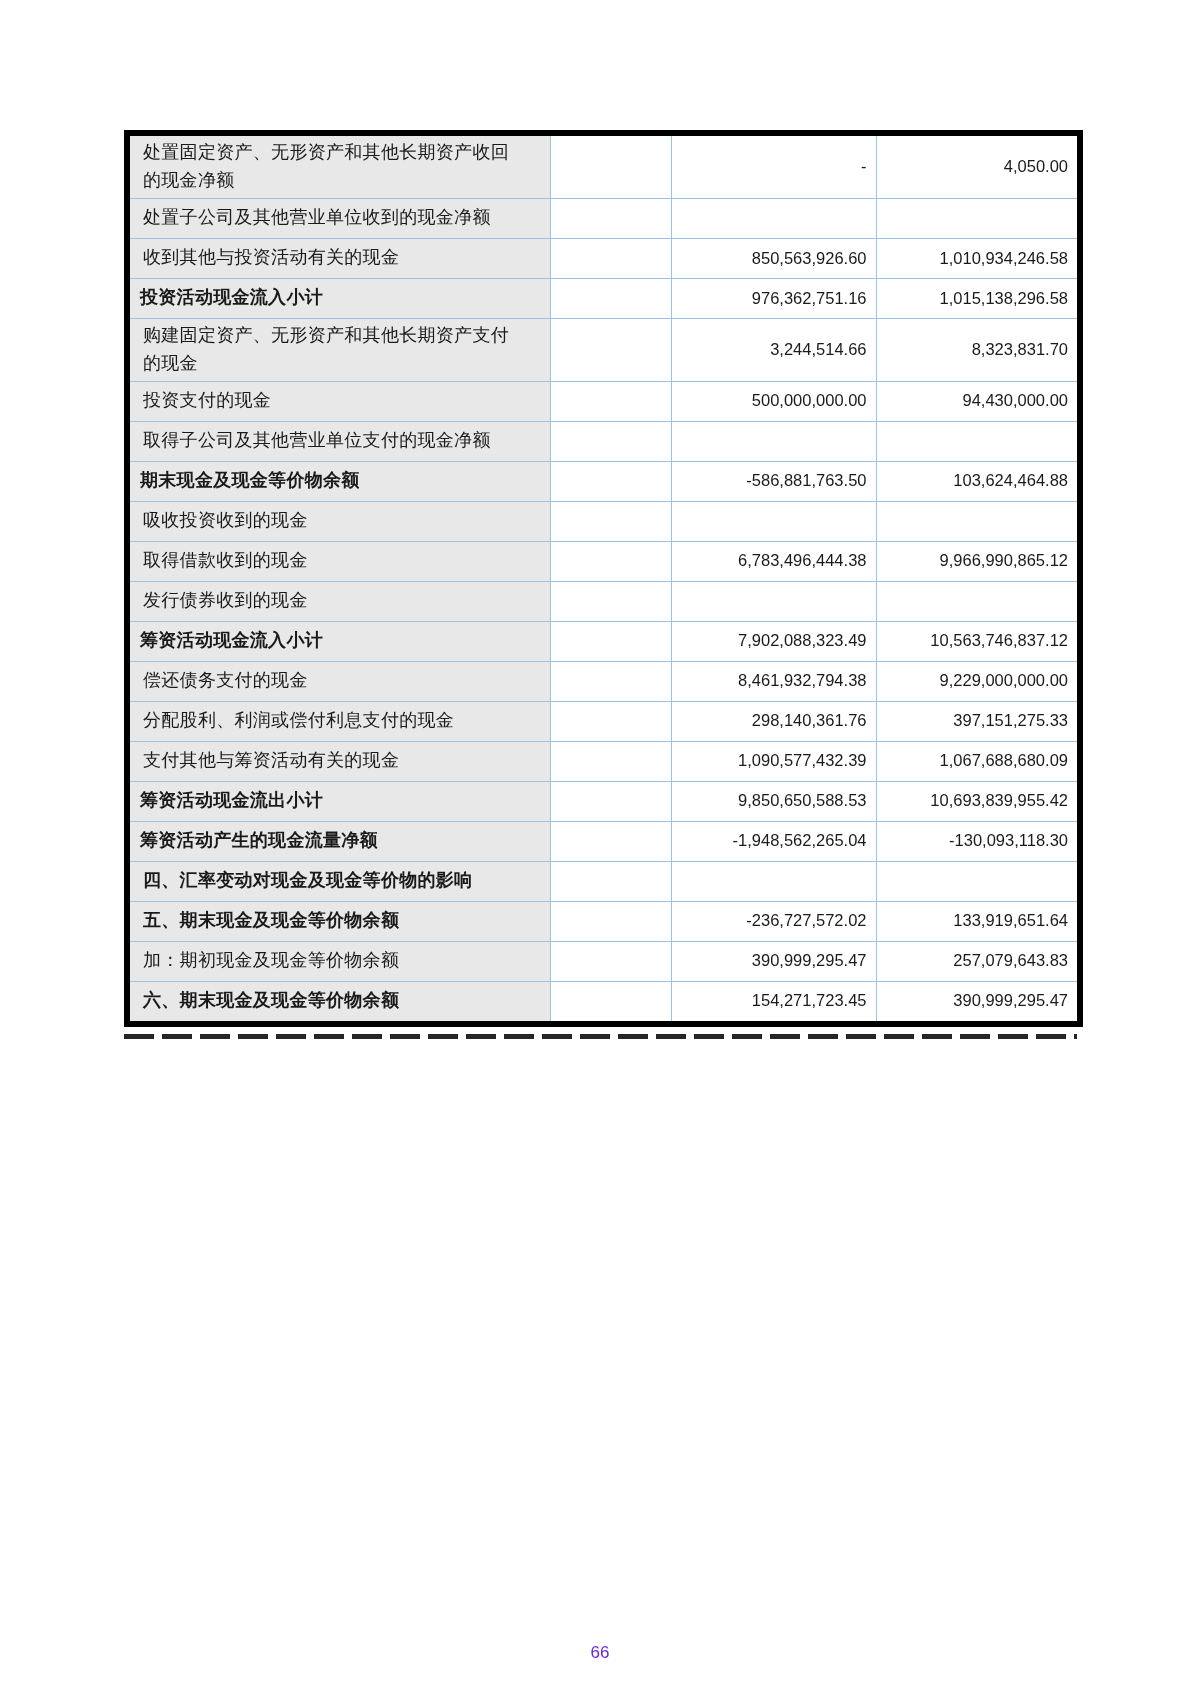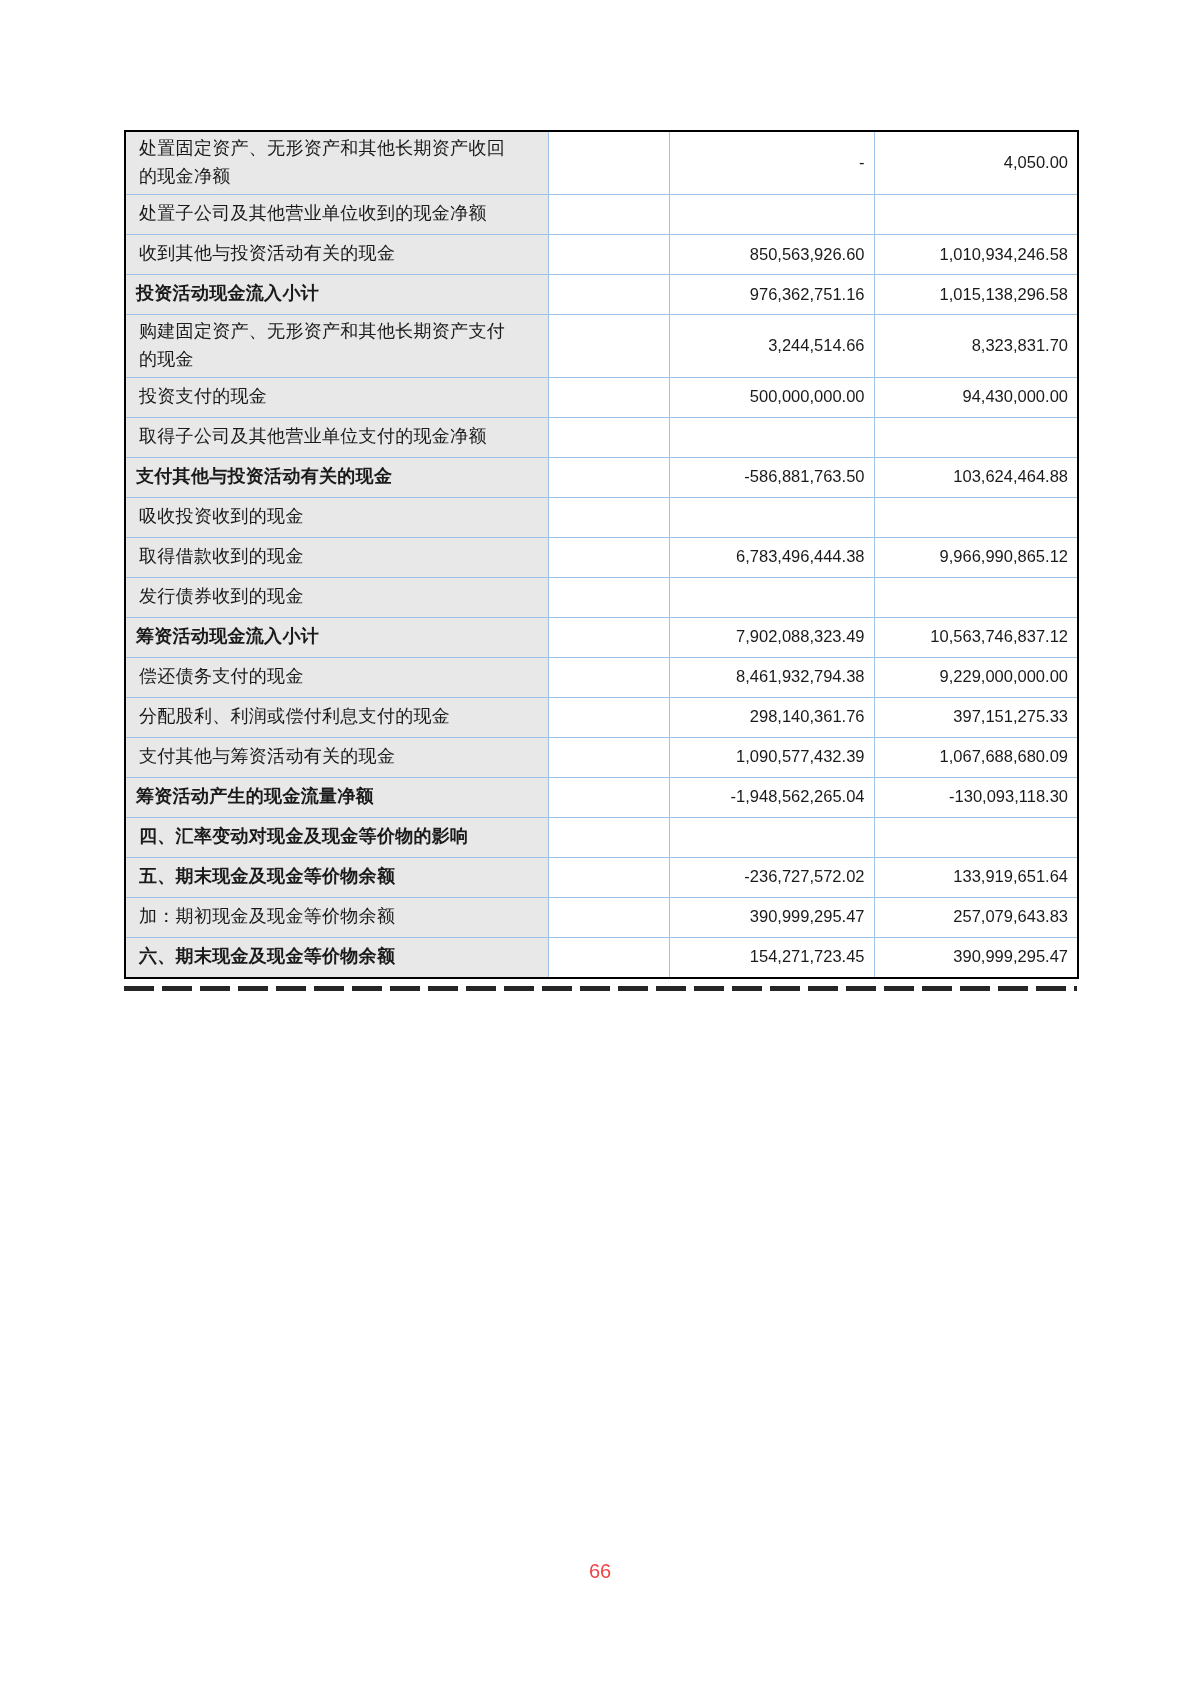--- a/index.html
+++ b/index.html
@@ -13,21 +13,21 @@
   }
   .table-wrap{
     position:absolute;
     left:124px;top:130px;
     width:953px;
   }
   table.cashflow{
     border-collapse:collapse;
     table-layout:fixed;
     width:953px;
-    border:2px solid #000000;
+    border:6px solid #000000;
   }
   table.cashflow td{
     border:1.5px solid #9cc3e6;
     height:33px;
     vertical-align:middle;
     line-height:1.55;
     overflow:hidden;
   }
   td.c-label{
     background:#e8e8e8;
@@ -53,25 +53,25 @@
   tr.row-section-gray td{background:#d9d9d9 !important;}
   tr.row-section-gray td.c-label{font-weight:bold;}
   .bottom-rule{
     margin-top:7px;
     height:5px;
     width:953px;
     background:repeating-linear-gradient(to right,#262626 0px,#262626 30px,transparent 30px,transparent 38px);
   }
   .page-number{
     position:absolute;
-    left:0;top:1560px;
+    left:0;top:1643px;
     width:100%;
     text-align:center;
-    font-size:20px;
-    color:#ef4444;
+    font-size:17px;
+    color:#6d28d9;
   }
 </style>
 </head>
 <body>
 
 <div class="page">
 
   <div class="table-wrap">
     <table class="cashflow">
       <colgroup>
@@ -117,21 +117,21 @@
             <td class="c-num">500,000,000.00</td>
             <td class="c-num">94,430,000.00</td>
           </tr>
           <tr class="row-item">
             <td class="c-label">取得子公司及其他营业单位支付的现金净额</td>
             <td class="c-blank"></td>
             <td class="c-num"></td>
             <td class="c-num"></td>
           </tr>
           <tr class="row-subtotal">
-            <td class="c-label">支付其他与投资活动有关的现金</td>
+            <td class="c-label">期末现金及现金等价物余额</td>
             <td class="c-blank"></td>
             <td class="c-num">-586,881,763.50</td>
             <td class="c-num">103,624,464.88</td>
           </tr>
           <tr class="row-item">
             <td class="c-label">吸收投资收到的现金</td>
             <td class="c-blank"></td>
             <td class="c-num"></td>
             <td class="c-num"></td>
           </tr>
@@ -163,20 +163,26 @@
             <td class="c-label">分配股利、利润或偿付利息支付的现金</td>
             <td class="c-blank"></td>
             <td class="c-num">298,140,361.76</td>
             <td class="c-num">397,151,275.33</td>
           </tr>
           <tr class="row-item">
             <td class="c-label">支付其他与筹资活动有关的现金</td>
             <td class="c-blank"></td>
             <td class="c-num">1,090,577,432.39</td>
             <td class="c-num">1,067,688,680.09</td>
+          </tr>
+          <tr class="row-subtotal">
+            <td class="c-label">筹资活动现金流出小计</td>
+            <td class="c-blank"></td>
+            <td class="c-num">9,850,650,588.53</td>
+            <td class="c-num">10,693,839,955.42</td>
           </tr>
           <tr class="row-subtotal">
             <td class="c-label">筹资活动产生的现金流量净额</td>
             <td class="c-blank"></td>
             <td class="c-num">-1,948,562,265.04</td>
             <td class="c-num">-130,093,118.30</td>
           </tr>
           <tr class="row-section">
             <td class="c-label">四、汇率变动对现金及现金等价物的影响</td>
             <td class="c-blank"></td>

